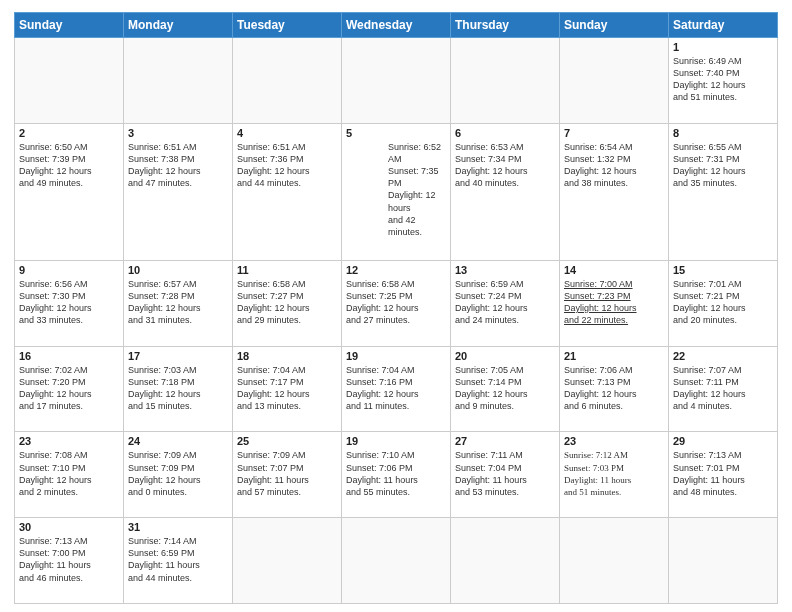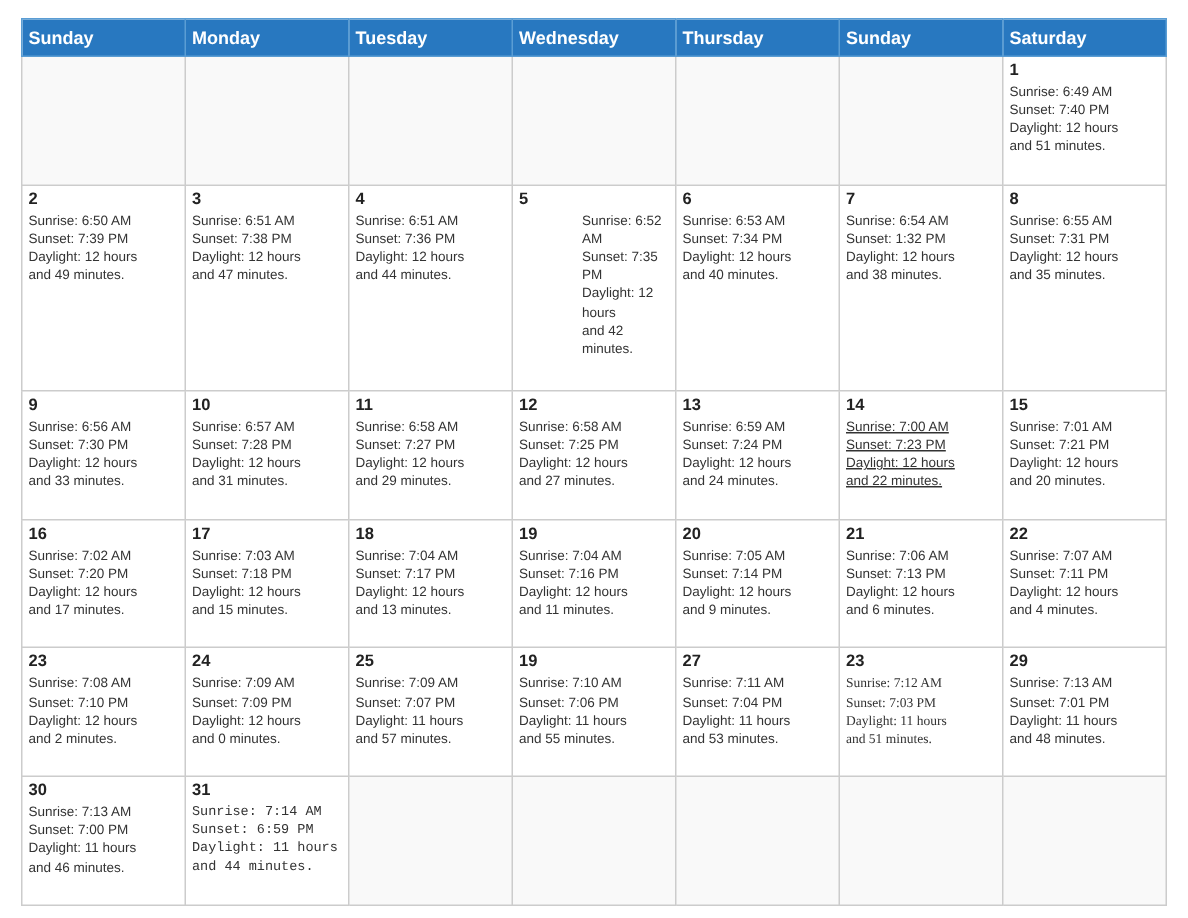--- a/index.html
+++ b/index.html
@@ -325,21 +325,21 @@
         <tr>
           <td>
             <span class="day-num">30</span>
             <div class="day-info" style="white-space: pre-line;">Sunrise: 7:13 AM
 Sunset: 7:00 PM
 Daylight: 11 hours
 and 46 minutes.</div>
           </td>
           <td>
             <span class="day-num">31</span>
-            <div class="day-info" style="white-space: pre-line; font-family: Liberation Mono, monospace;">Sunrise: 7:14 AM
+            <div class="day-info" style="white-space: pre-line;">Sunrise: 7:14 AM
 Sunset: 6:59 PM
 Daylight: 11 hours
 and 44 minutes.</div>
           </td>
           <td class="empty"></td>
           <td class="empty"></td>
           <td class="empty"></td>
           <td class="empty"></td>
           <td class="empty"></td>
         </tr>

